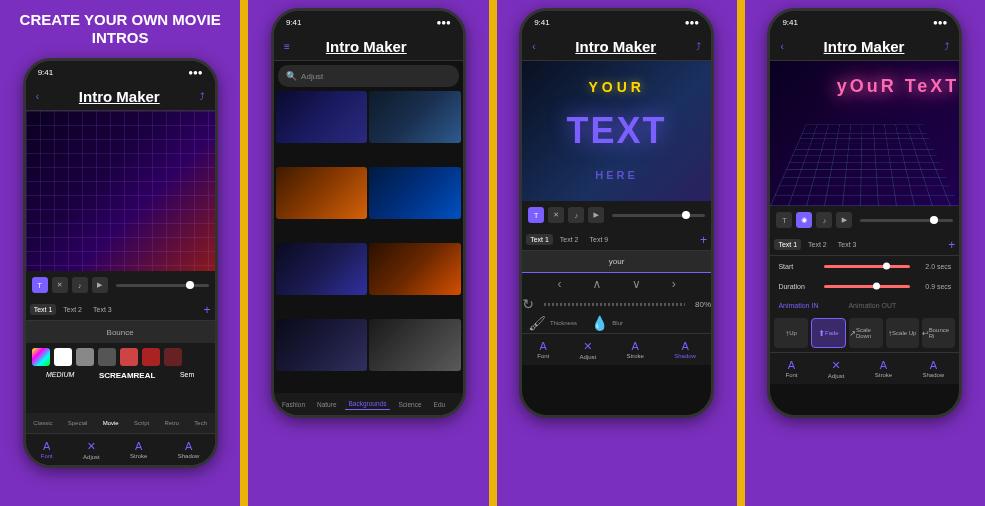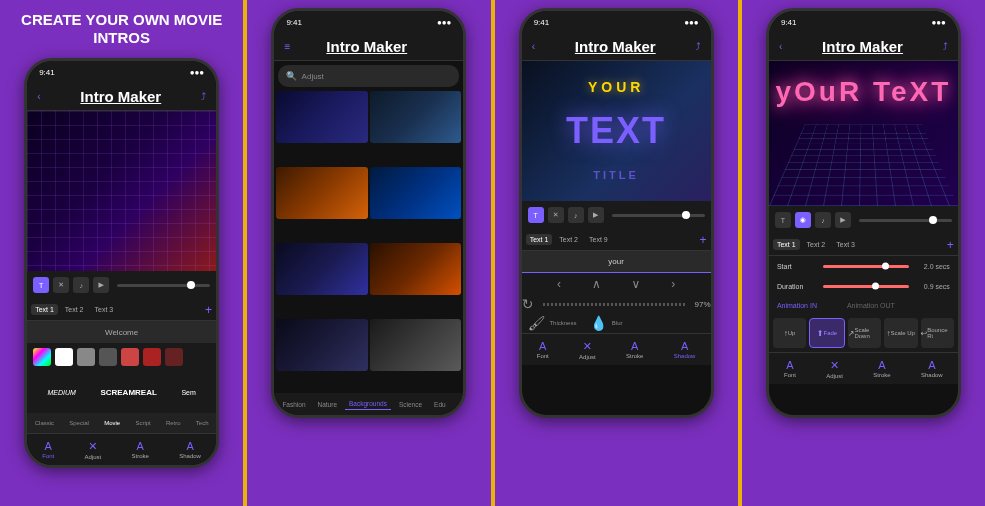--- a/index.html
+++ b/index.html
@@ -17,21 +17,21 @@
       height: 506px;
     }
 
     .panel {
       flex: 1;
       display: flex;
       flex-direction: column;
       align-items: center;
       padding: 8px 6px;
       background: #7B2FBE;
-      border-right: 4px solid #eab308;
+      border-right: 8px solid #eab308;
     }
     .panel:last-child { border-right: none; }
 
     .panel-title {
       color: white;
       font-weight: 900;
       font-size: 15px;
       text-align: center;
       text-transform: uppercase;
       line-height: 1.2;
@@ -221,21 +221,20 @@
     .color-swatch {
       width: 18px;
       height: 18px;
       border-radius: 3px;
     }
 
     .font-row {
       flex: 1;
       background: #1a1a1a;
       display: flex;
-      align-items: center;
       justify-content: space-around;
       padding: 0 8px;
     }
     .font-name {
       color: white;
       font-size: 8px;
     }
 
     .font-style-row {
       height: 20px;
@@ -443,22 +442,22 @@
         linear-gradient(rgba(100,200,255,0.2) 1px, transparent 1px),
         linear-gradient(90deg, rgba(100,200,255,0.2) 1px, transparent 1px);
       background-size: 18px 12px;
       transform: perspective(100px) rotateX(25deg);
       transform-origin: bottom;
     }
     .screen4-text {
       position: absolute;
       top: 15px;
       left: 0; right: 0;
-      text-align: center;
-      font-size: 28px;
+      text-align: right;
+      font-size: 18px;
       font-weight: 900;
       letter-spacing: 3px;
       color: #FF69B4;
       text-shadow: 0 0 15px #FF69B4, 0 0 30px #FF1493;
     }
 
     .slider-row {
       height: 20px;
       background: #1a1a1a;
       display: flex;
@@ -563,21 +562,21 @@
             <div class="slider-dot"></div>
           </div>
         </div>
         <div class="tabs-row">
           <span class="tab-item active">Text 1</span>
           <span class="tab-item">Text 2</span>
           <span class="tab-item">Text 3</span>
           <span class="tab-add">+</span>
         </div>
         <div class="text-input-row">
-          <span>Welcome</span>
+          <span>Bounce</span>
         </div>
         <div class="color-row">
           <div class="color-swatch" style="background:linear-gradient(135deg,#ff0,#f0f,#0ff,#0f0)"></div>
           <div class="color-swatch" style="background:white"></div>
           <div class="color-swatch" style="background:#888"></div>
           <div class="color-swatch" style="background:#555"></div>
           <div class="color-swatch" style="background:#c44"></div>
           <div class="color-swatch" style="background:#a22"></div>
           <div class="color-swatch" style="background:#622"></div>
         </div>
@@ -663,21 +662,21 @@
           <span>●●●</span>
         </div>
         <div class="nav-bar">
           <span class="nav-icon">‹</span>
           <span class="nav-title">Intro Maker</span>
           <span class="nav-icon">⤴</span>
         </div>
         <div class="screen3-hero">
           <div class="screen3-text-your">YOUR</div>
           <div class="screen3-text-main">TEXT</div>
-          <div class="screen3-text-here">TITLE</div>
+          <div class="screen3-text-here">HERE</div>
         </div>
         <div class="toolbar">
           <div class="tool-icon active">T</div>
           <div class="tool-icon">✕</div>
           <div class="tool-icon">♪</div>
           <div class="tool-icon">▶</div>
           <div class="toolbar-slider">
             <div class="slider-dot"></div>
           </div>
         </div>
@@ -692,21 +691,21 @@
         </div>
         <div class="arrow-row">
           <span class="arrow-btn">‹</span>
           <span class="arrow-btn">∧</span>
           <span class="arrow-btn">∨</span>
           <span class="arrow-btn">›</span>
         </div>
         <div class="percent-row">
           <span style="font-size:14px;color:#888">↻</span>
           <div class="percent-bar"></div>
-          <span>97%</span>
+          <span>80%</span>
         </div>
         <div class="thickness-row">
           <span style="font-size:14px;color:#aaa">🖌</span>
           <span class="thickness-label">Thickness</span>
           <span style="font-size:14px;color:#aaa;margin-left:10px">💧</span>
           <span class="thickness-label">Blur</span>
         </div>
         <div class="bottom-tools">
           <div class="bottom-tool">
             <span class="bottom-tool-icon">A</span>

